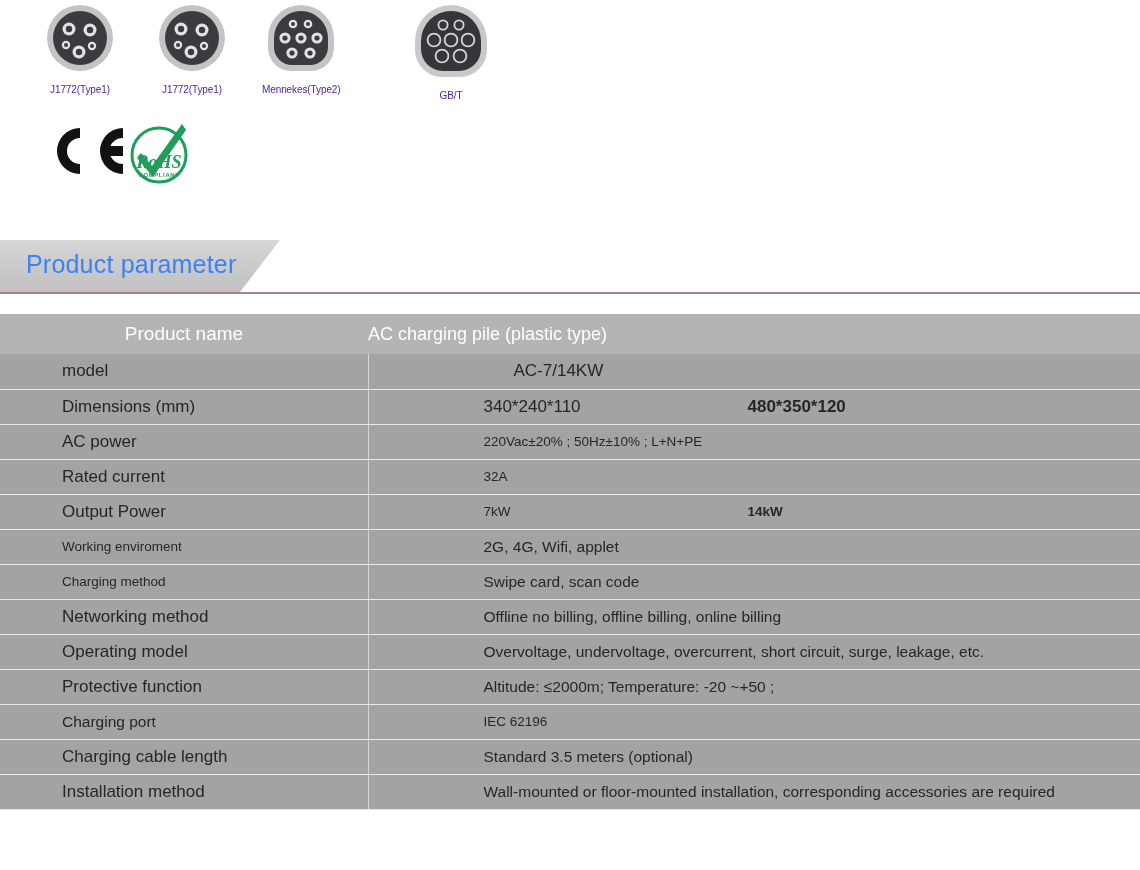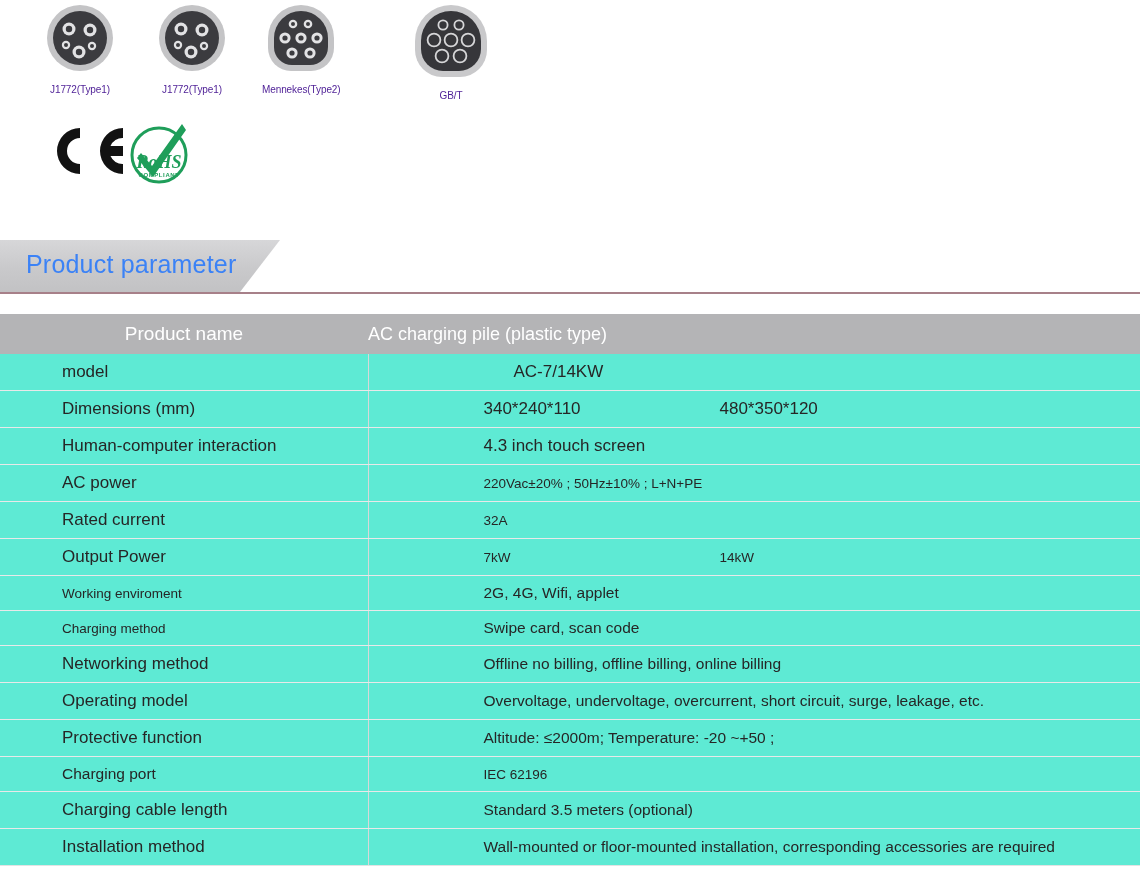--- a/index.html
+++ b/index.html
@@ -97,44 +97,44 @@
     height: 40px;
     padding: 0;
     vertical-align: middle;
     border: none;
   }
   .th-label { font-size: 19px; text-align: center; padding-right: 4px; }
   .th-value { font-size: 18px; text-align: left; padding-left: 118px; }
 
   .spec-table tbody tr { height: 35px; }
   .spec-table tbody td {
-    padding: 8px;
+    padding: 0;
     vertical-align: middle;
     border-bottom: 1px solid #e9e9e9;
-    background: #5eead4;
+    background: #a3a3a3;
   }
   .spec-table tbody td.cell-label {
     border-right: 1px solid #d8d8d8;
     padding-left: 62px;
     color: #262626;
   }
   .spec-table tbody td.cell-value {
     padding-left: 115px;
     color: #262626;
   }
   .spec-table tbody tr:last-child td { border-bottom: 1px solid #e3e3e3; }
 
   
   .fs-lg { font-size: 17px; }
   .fs-md { font-size: 15.5px; }
   .fs-sm { font-size: 13.5px; }
 
   .val-indent { padding-left: 145px !important; }
   .two-col { display: block; position: relative; }
-  .two-col .b { position: absolute; left: 236px; top: 0; }
+  .two-col .b { position: absolute; left: 264px; top: 0; font-weight: bold; }
 </style>
 </head>
 <body>
 
 <div class="connectors">
 
   <div class="conn" style="left:44px;">
     <div class="conn-icon">
       <svg viewBox="0 0 72 72" width="72" height="72">
         <circle cx="36" cy="36" r="33" fill="#c4c4c6"></circle>
@@ -257,24 +257,20 @@
         <td class="cell-label fs-lg">model</td>
         <td class="cell-value fs-lg val-indent">AC-7/14KW</td>
       </tr>
       <tr>
         <td class="cell-label fs-lg">Dimensions (mm)</td>
         <td class="cell-value fs-lg">
           <span class="two-col"><span>340*240*110</span><span class="b">480*350*120</span></span>
         </td>
       </tr>
       <tr>
-        <td class="cell-label fs-lg">Human-computer interaction</td>
-        <td class="cell-value fs-lg">4.3 inch touch screen</td>
-      </tr>
-      <tr>
         <td class="cell-label fs-lg">AC power</td>
         <td class="cell-value fs-sm">220Vac±20% ; 50Hz±10% ; L+N+PE</td>
       </tr>
       <tr>
         <td class="cell-label fs-lg">Rated current</td>
         <td class="cell-value fs-sm">32A</td>
       </tr>
       <tr>
         <td class="cell-label fs-lg">Output Power</td>
         <td class="cell-value fs-sm">

